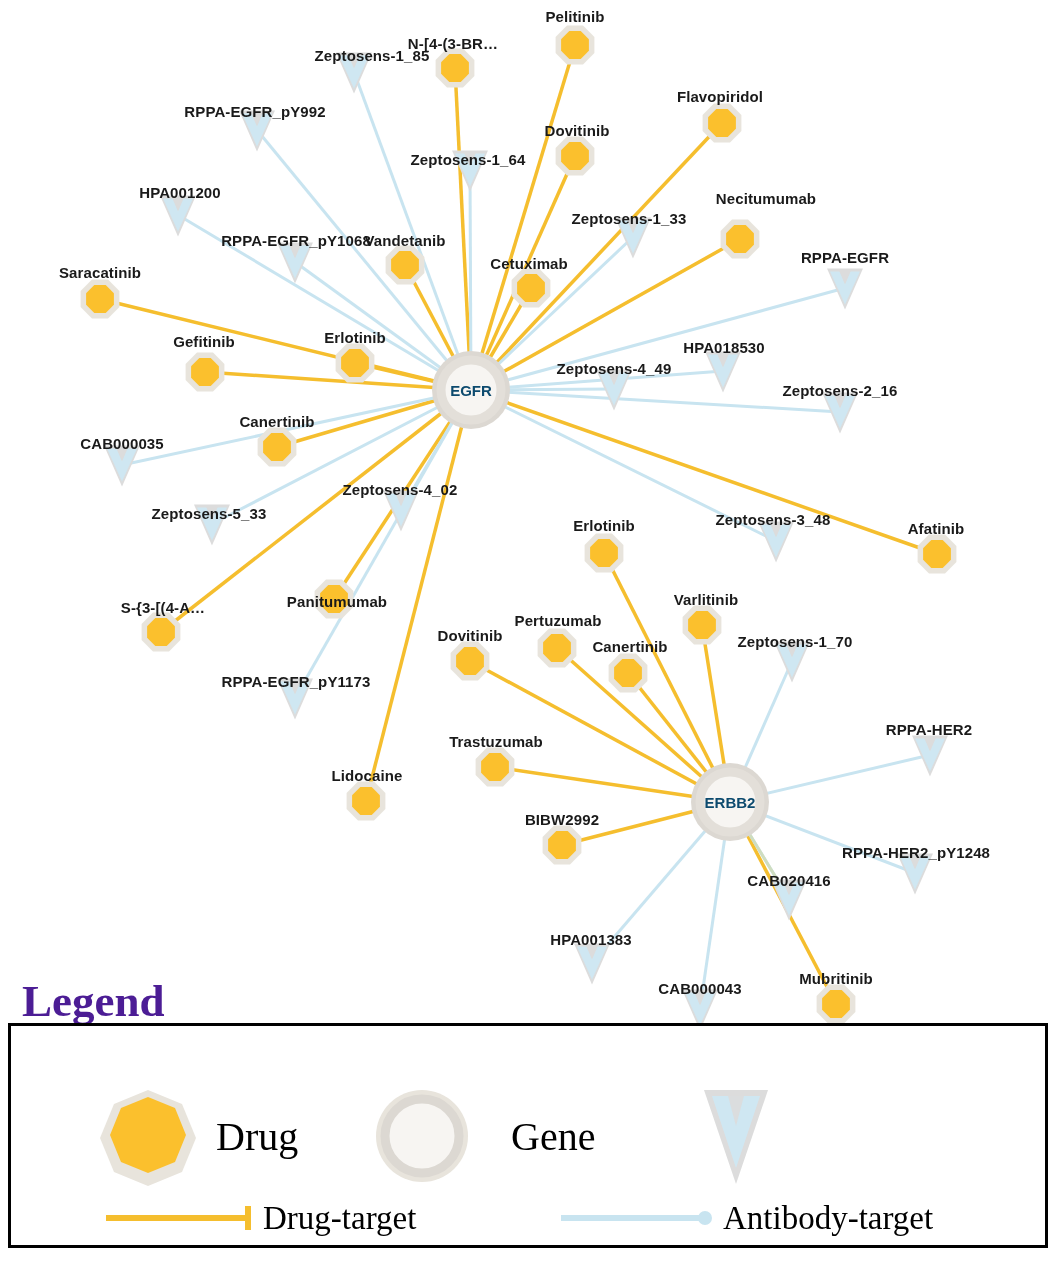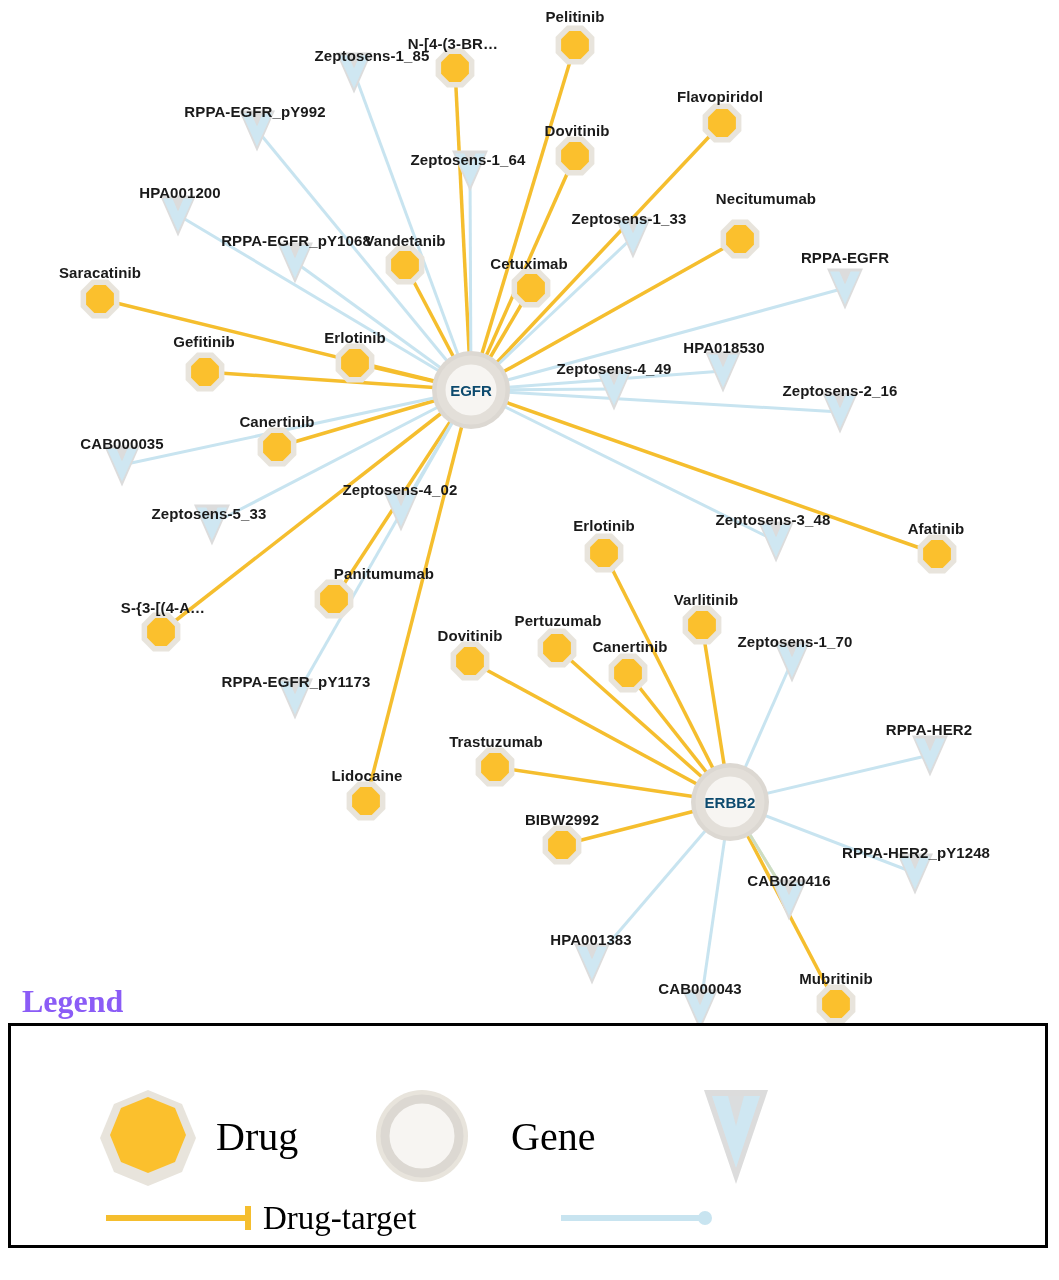--- a/index.html
+++ b/index.html
@@ -31,23 +31,23 @@
     font-size:15px;
     color:#0c4a6e;
     white-space:nowrap;
     transform:translate(-50%,-50%);
   }
   
   #legend-wrap {
     position:absolute; left:0; top:975px; width:1059px; height:305px;
   }
   #legend-title {
-    position:absolute; left:22px; top:8px;
+    position:absolute; left:22px; top:0px;
     font-family:"Liberation Serif", serif;
-    font-size:32px; font-weight:bold; color:#8b5cf6;
+    font-size:45px; font-weight:bold; color:#4c1d95;
   }
   #legend-box {
     position:absolute; left:8px; top:48px; width:1040px; height:225px;
     border:3px solid #000; background:#fff; box-sizing:border-box;
   }
   .lg-text {
     position:absolute;
     font-family:"Liberation Serif", serif;
     font-size:40px; color:#000;
     white-space:nowrap;
@@ -345,21 +345,21 @@
     <div class="nlabel" style="left: 742px; top: 198px; padding-left: 48px;">Necitumumab</div>
     <div class="nlabel" style="left: 405px; top: 240px;">Vandetanib</div>
     <div class="nlabel" style="left: 529px; top: 263px;">Cetuximab</div>
     <div class="nlabel" style="left: 100px; top: 272px;">Saracatinib</div>
     <div class="nlabel" style="left: 355px; top: 337px;">Erlotinib</div>
     <div class="nlabel" style="left: 204px; top: 341px;">Gefitinib</div>
     <div class="nlabel" style="left: 277px; top: 421px;">Canertinib</div>
     <div class="nlabel" style="left: 936px; top: 528px;">Afatinib</div>
     <div class="nlabel" style="left: 604px; top: 525px;">Erlotinib</div>
     <div class="nlabel" style="left: 706px; top: 599px;">Varlitinib</div>
-    <div class="nlabel" style="left: 337px; top: 573px; margin-left: 47px;">Panitumumab</div>
+    <div class="nlabel" style="left: 337px; top: 601px;">Panitumumab</div>
     <div class="nlabel" style="left: 163px; top: 607px;">S-{3-[(4-A…</div>
     <div class="nlabel" style="left: 558px; top: 620px;">Pertuzumab</div>
     <div class="nlabel" style="left: 630px; top: 646px;">Canertinib</div>
     <div class="nlabel" style="left: 470px; top: 635px;">Dovitinib</div>
     <div class="nlabel" style="left: 496px; top: 741px;">Trastuzumab</div>
     <div class="nlabel" style="left: 367px; top: 775px;">Lidocaine</div>
     <div class="nlabel" style="left: 562px; top: 819px;">BIBW2992</div>
     <div class="nlabel" style="left: 836px; top: 978px;">Mubritinib</div>
     <div class="glabel" style="left: 471px; top: 390px;">EGFR</div>
     <div class="glabel" style="left: 730px; top: 802px;">ERBB2</div>
@@ -392,14 +392,15 @@
       </g>
 
       <g>
         <line x1="550" y1="192" x2="690" y2="192" stroke="#C8E4F0" stroke-width="6"></line>
         <circle cx="694" cy="192" r="7" fill="#C8E4F0"></circle>
       </g>
     </svg>
     <div class="lg-text" style="left:205px; top:110px;">Drug</div>
     <div class="lg-text" style="left:500px; top:110px;text-align:right;">Gene</div>
     <div class="lg-text small" style="left:252px; top:192px;">Drug-target</div>
+    <div class="lg-text small" style="left:712px; top:192px;">Antibody-target</div>
   </div>
 </div>
 
 </body></html>

